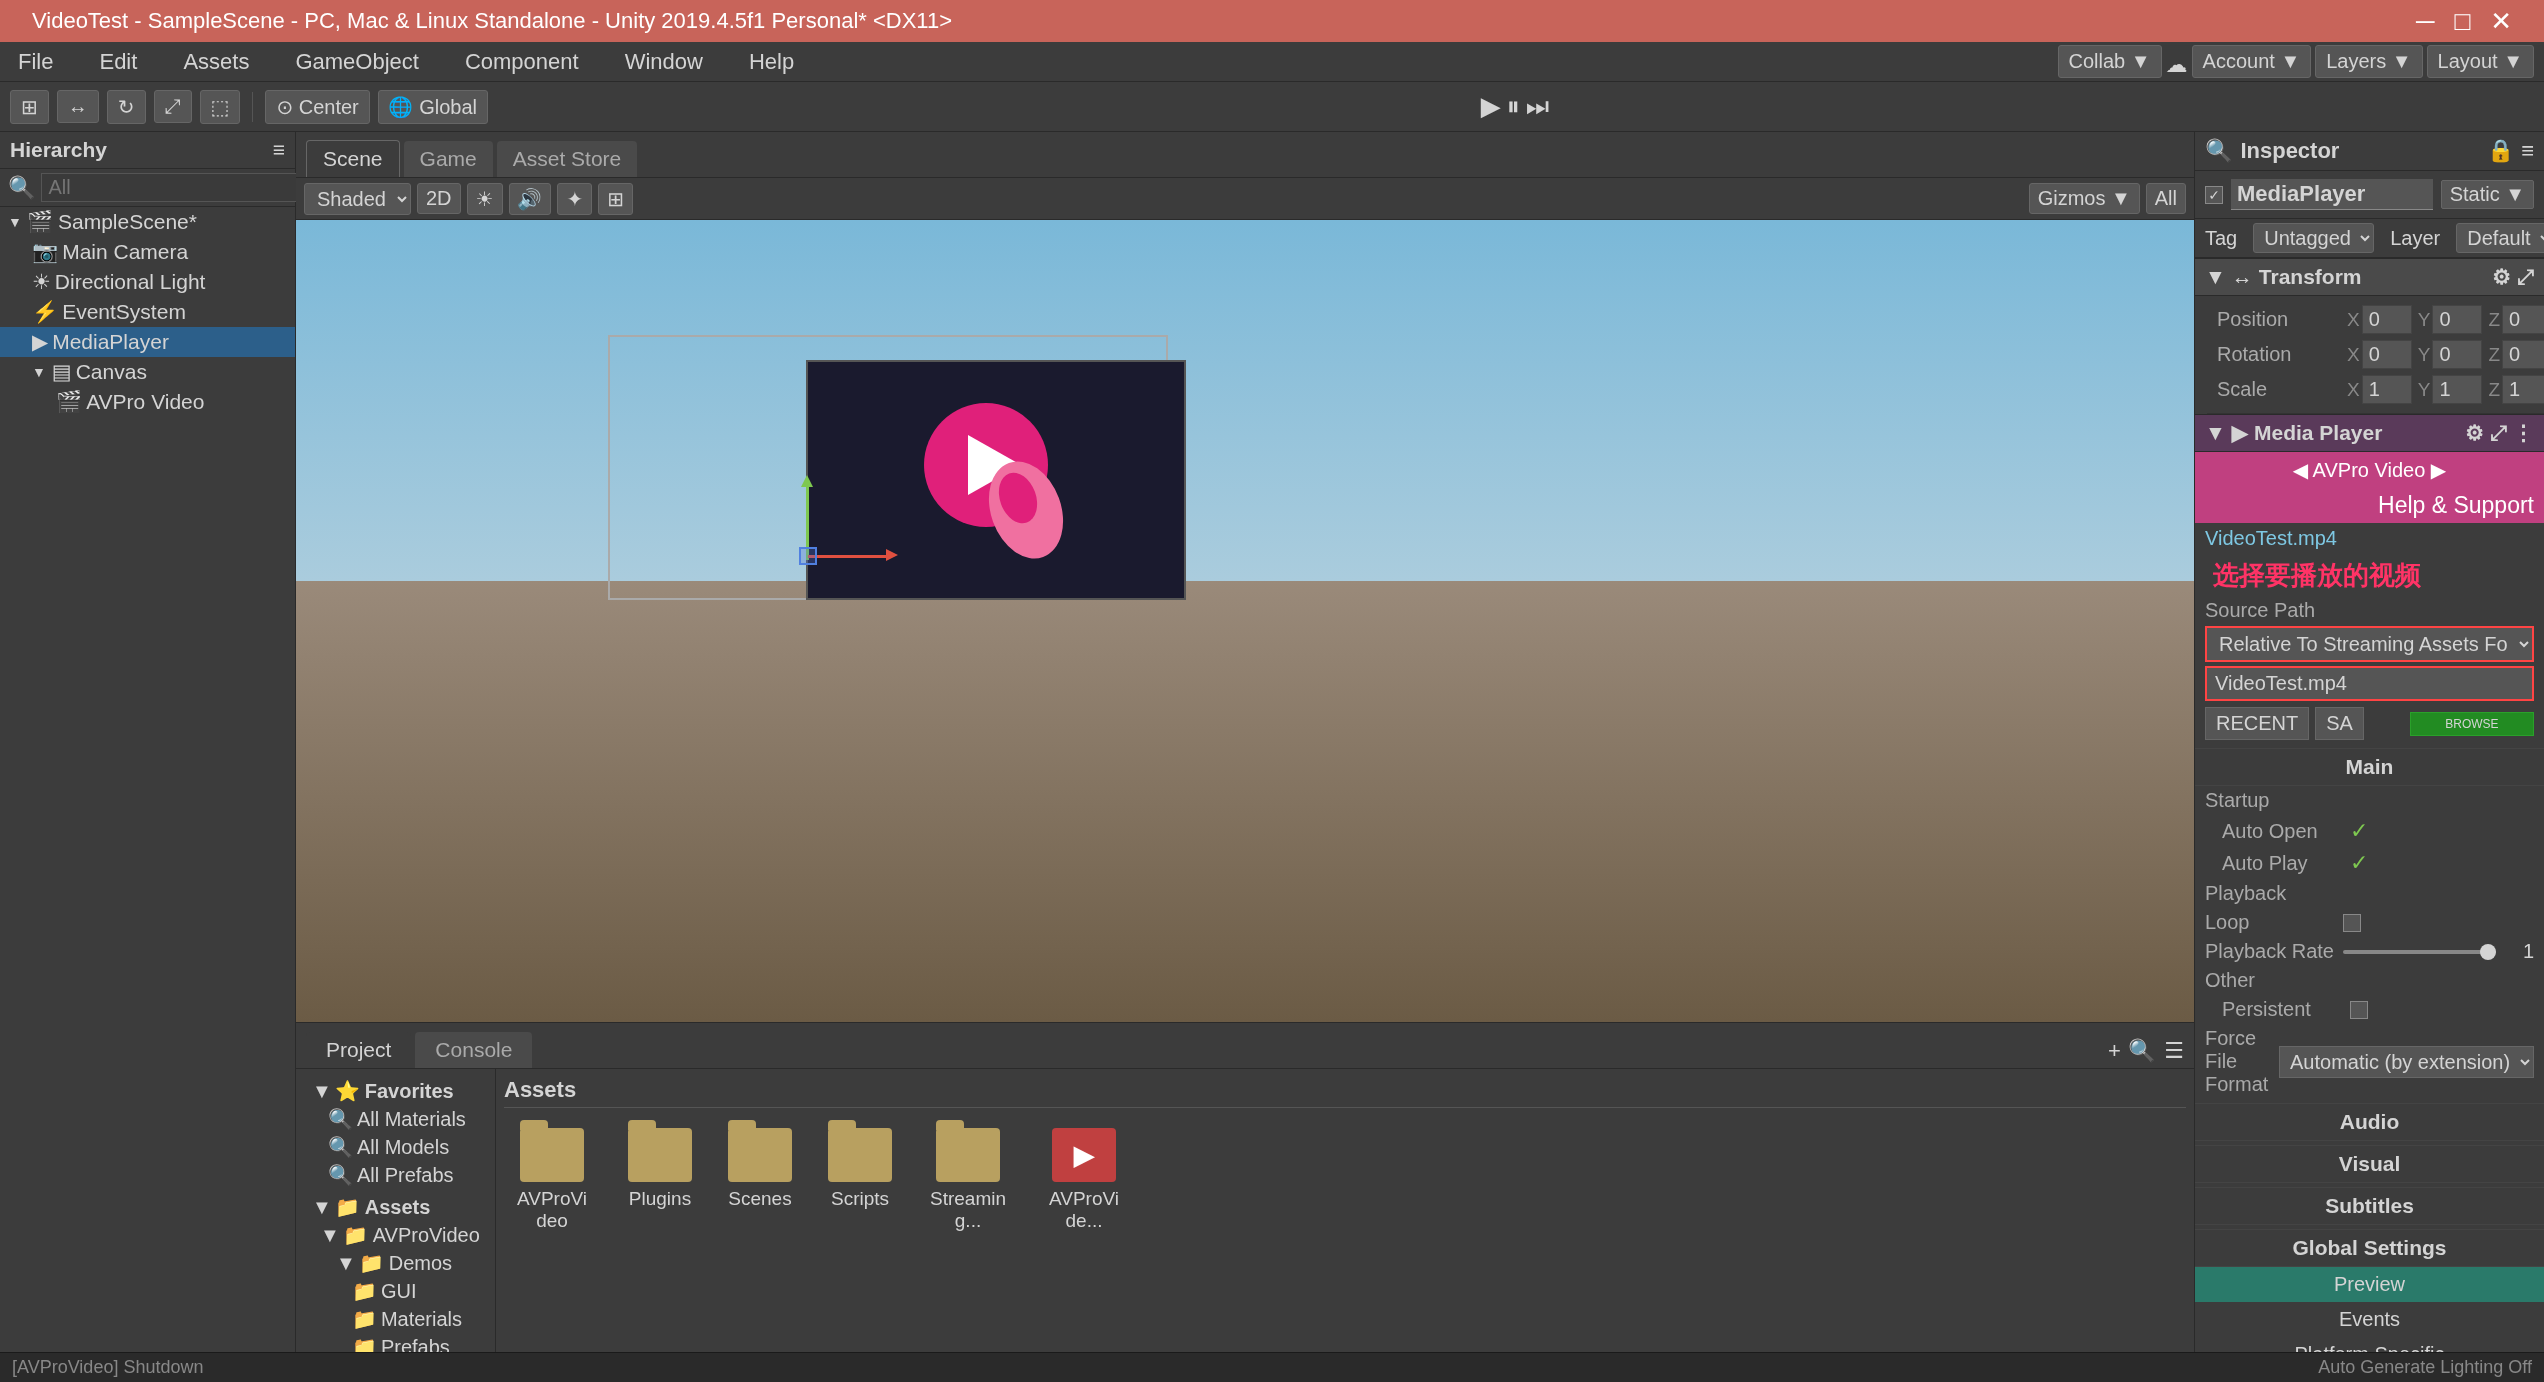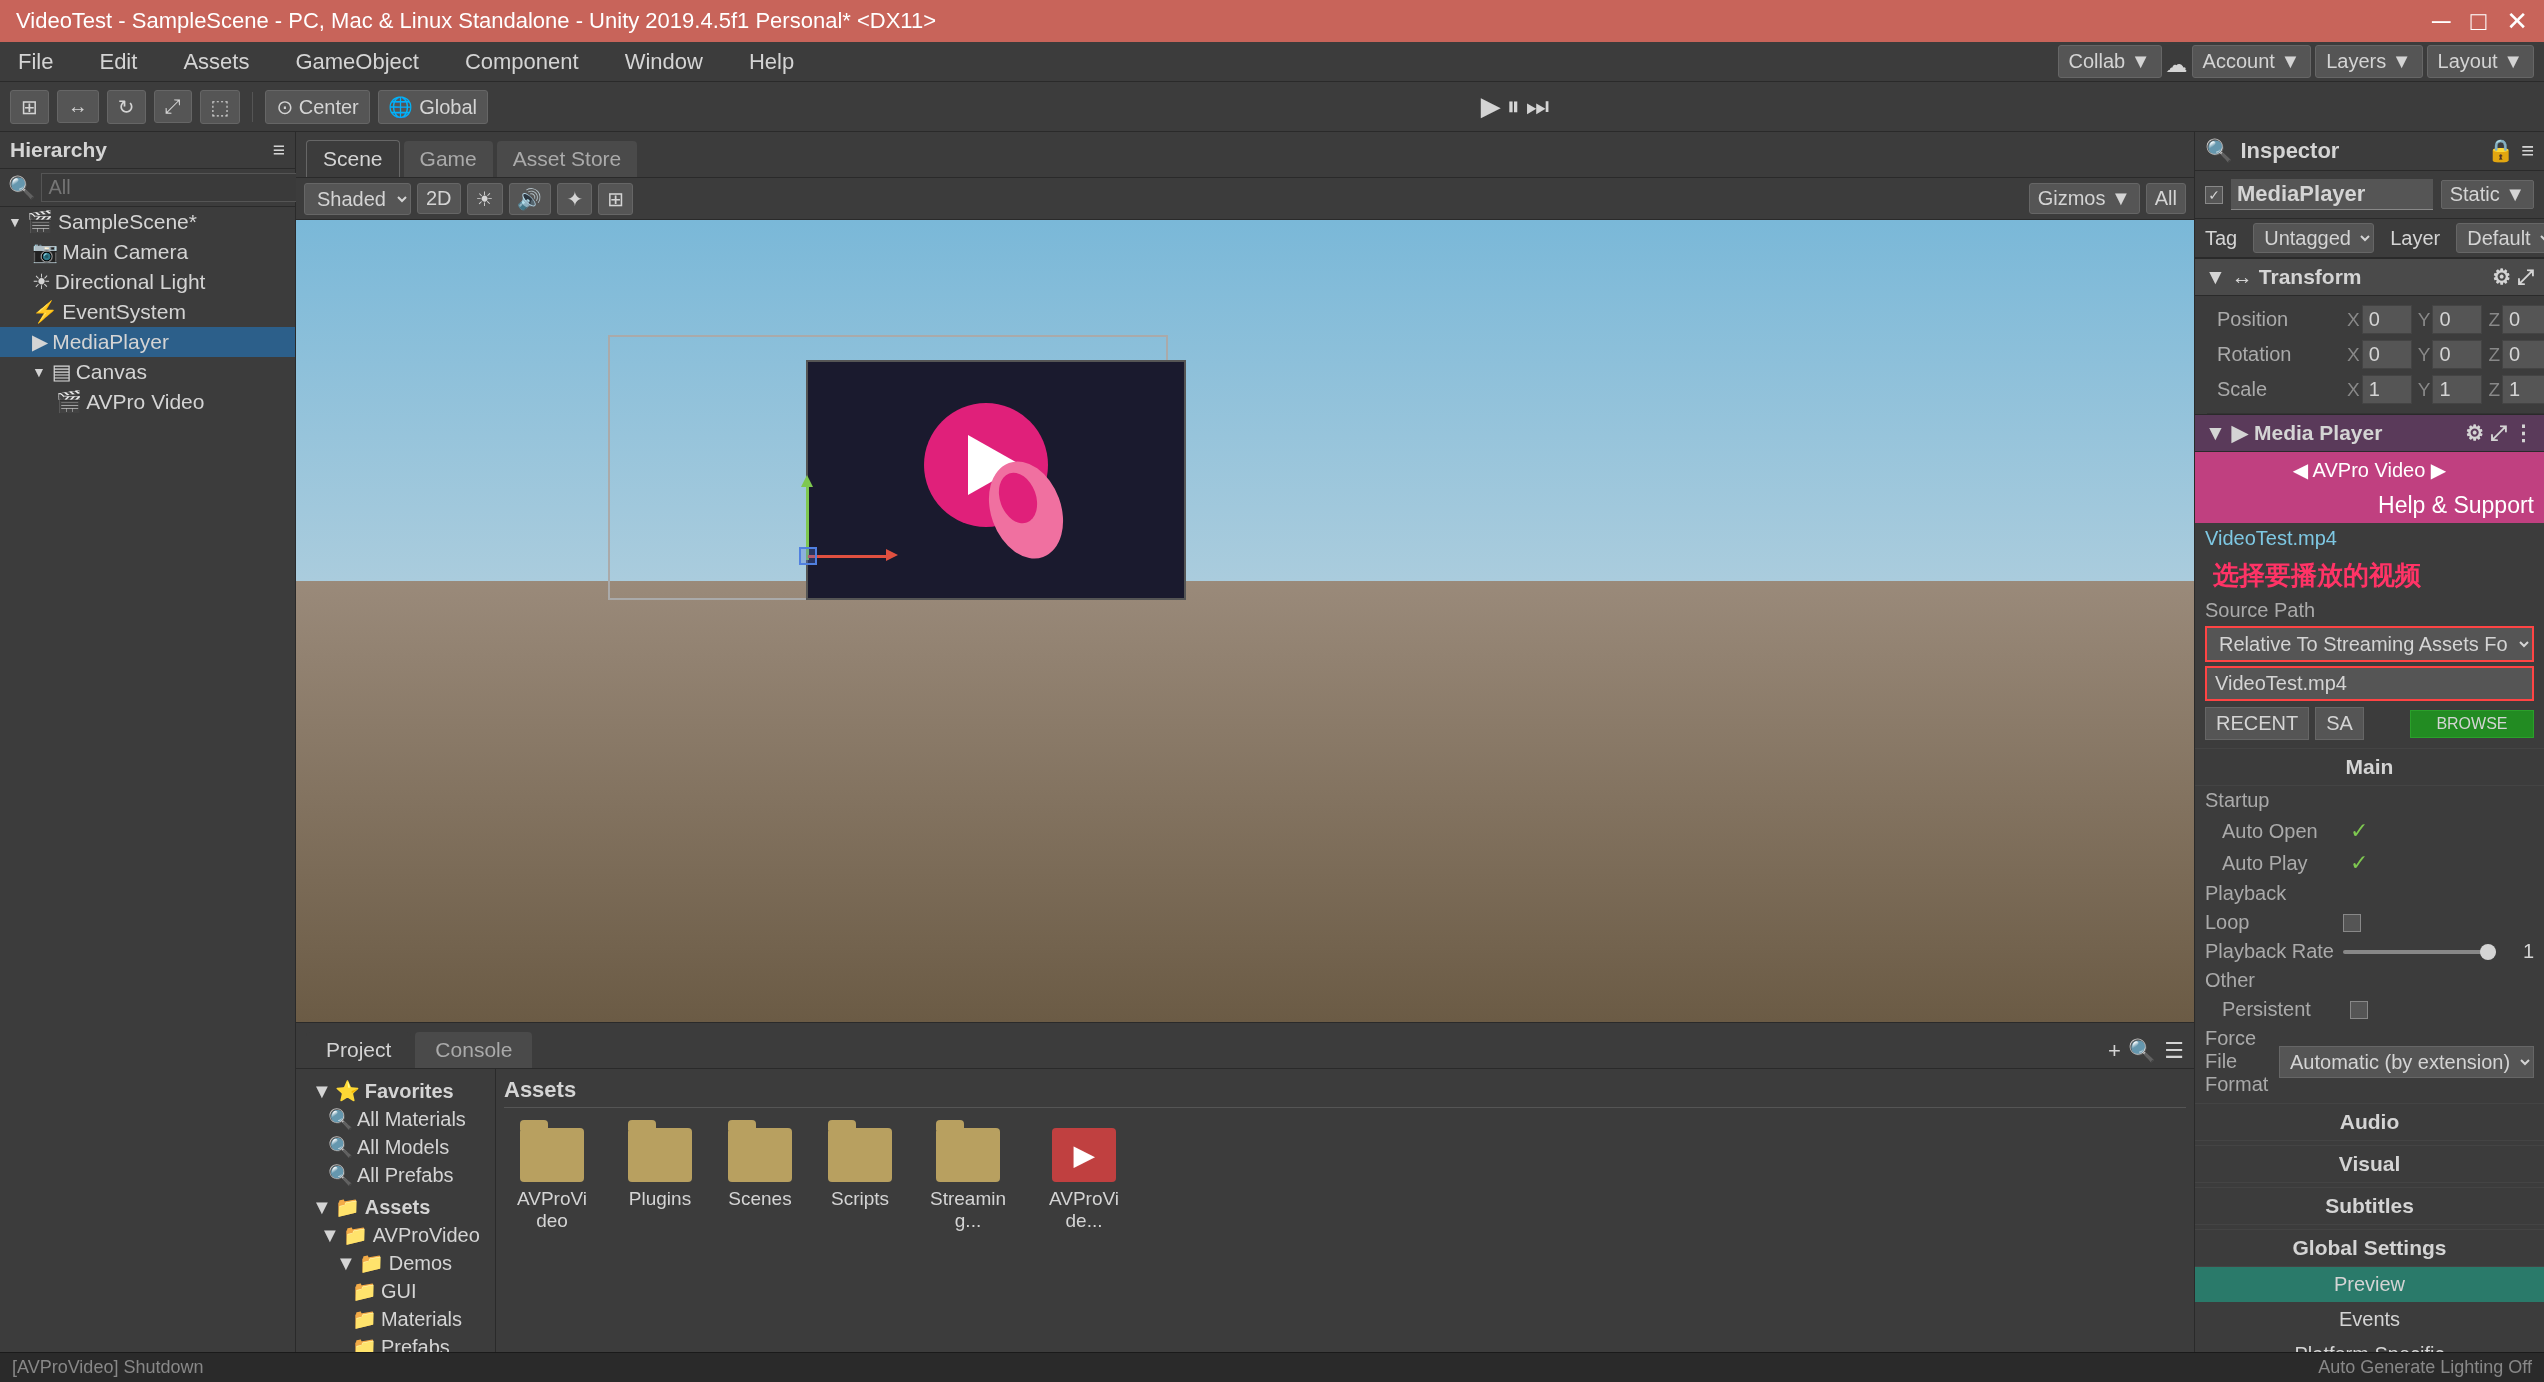--- a/index.html
+++ b/index.html
@@ -12,21 +12,21 @@
       color: #d4d4d4;
       overflow: hidden;
     }
 
     
     #title-bar {
       height: 42px;
       background: #c8645a;
       display: flex;
       align-items: center;
-      padding: 0 16px;
+      padding: 0 32px;
       color: #fff;
       font-size: 22px;
     }
     #title-bar span { flex: 1; }
     #title-bar-controls { display: flex; gap: 20px; }
     #title-bar-controls span { cursor: pointer; font-size: 26px; }
 
     
     #menu-bar {
       height: 40px;
@@ -540,21 +540,21 @@
       color: #d4d4d4;
       padding: 4px 10px;
       font-size: 20px;
       cursor: pointer;
     }
     .mp-browse-btn {
       background: #228B22;
       border: 1px solid #2aa02a;
       color: #d4d4d4;
       padding: 4px 10px;
-      font-size: 16px;
+      font-size: 12px;
       cursor: pointer;
       flex: 1;
       margin-left: 40px;
     }
     .section-header {
       text-align: center;
       font-size: 21px;
       font-weight: bold;
       padding: 6px;
       color: #d4d4d4;

